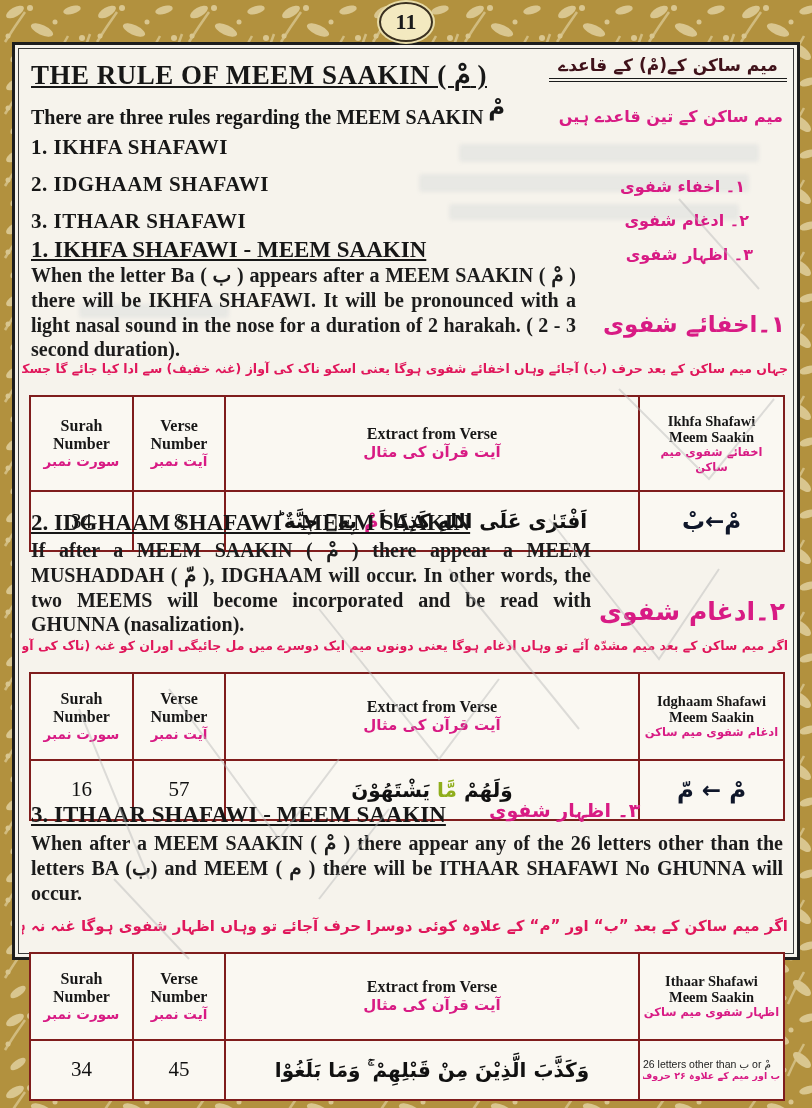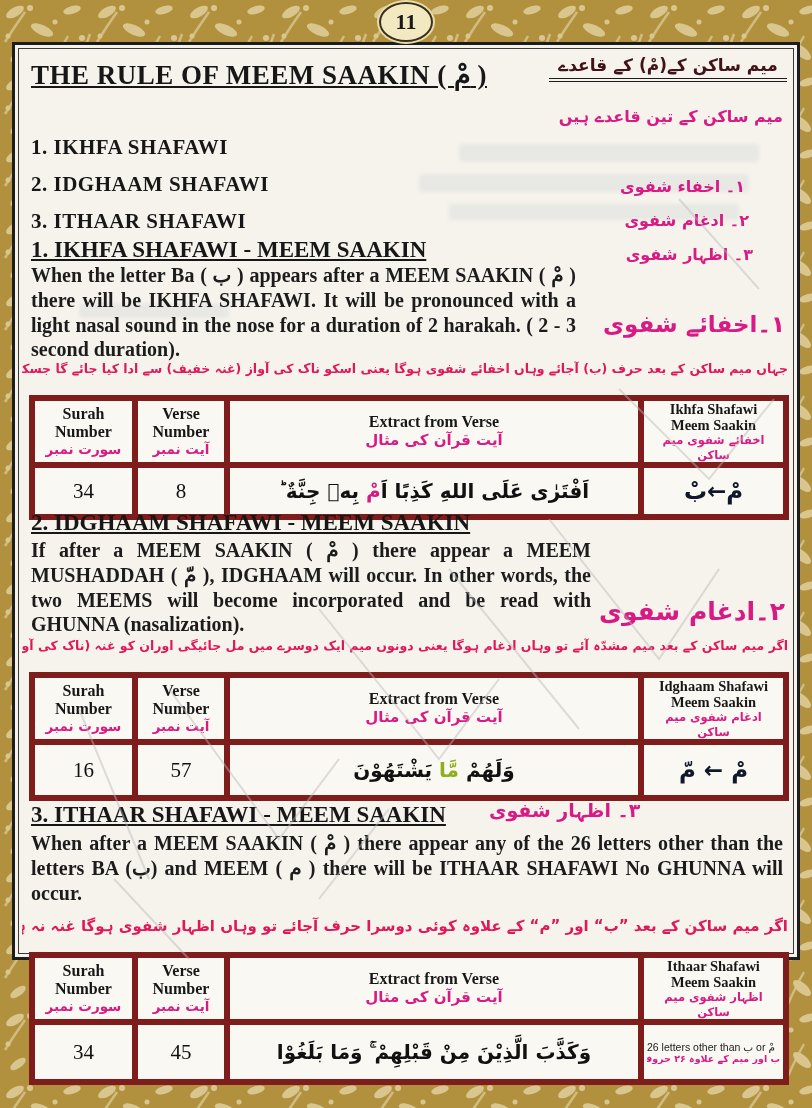--- a/index.html
+++ b/index.html
@@ -20,21 +20,21 @@
   .intro-en{font-size:20px;font-weight:bold;color:#171717;white-space:nowrap;}
   .meem-raised{font-family:"DejaVu Sans",sans-serif;font-size:23px;position:relative;top:-9px;}
   .ur-pink{color:#d81b84;}
   .rule-li{font-size:21px;font-weight:bold;color:#171717;letter-spacing:.5px;white-space:nowrap;text-align:right;}
   .rule-li-ur{font-size:16px;font-weight:bold;text-align:right;white-space:nowrap;}
   .sec-head{font-size:23px;font-weight:bold;color:#171717;text-decoration:underline;white-space:nowrap;}
   .sec-body{font-size:20px;font-weight:bold;color:#1c1c1c;line-height:1.24;text-align:justify;}
   .note-ur{font-size:12.5px;color:#e0175b;white-space:nowrap;overflow:hidden;text-align:center;font-weight:bold;}
   .side-label{font-weight:bold;text-align:right;white-space:nowrap;}
   table.dtable{border-collapse:collapse;table-layout:fixed;background:#faf8f2;}
-  table.dtable td{border:6px solid #7f1d1d;padding:0 3px;vertical-align:middle;text-align:center;}
+  table.dtable td{border:2px solid #7f1d1d;padding:16px 3px;vertical-align:middle;text-align:center;}
   .hcell-en{font-size:16px;font-weight:bold;color:#171717;white-space:pre-line;line-height:1.12;}
   .hcell-ur{font-family:"DejaVu Sans",sans-serif;direction:rtl;font-size:13.5px;font-weight:bold;color:#d81b84;line-height:1.25;}
   .num-cell{font-size:21px;color:#111;}
   .verse-cell{font-family:"DejaVu Sans",sans-serif;direction:rtl;font-size:20px;color:#111;font-weight:bold;}
   .result-cell{font-family:"DejaVu Sans",sans-serif;direction:rtl;font-size:23px;font-weight:bold;color:#0f172a;}
   .hl-pink{color:#d81b84;}
   .hl-green{color:#8fae1b;}
   .res3-en{font-family:"Liberation Sans",sans-serif;font-size:10.5px;color:#222;text-align:left;white-space:nowrap;overflow:hidden;}
   .res3-ur{font-family:"DejaVu Sans",sans-serif;direction:rtl;font-size:9.5px;color:#d81b84;font-weight:bold;white-space:nowrap;overflow:hidden;}
   .watermark{position:absolute;left:0;top:0;width:774px;height:1032px;pointer-events:none;z-index:5;}
@@ -77,20 +77,24 @@
  <div class="page-inner">
 
   <div class="ghost" style="left:440px;top:95px;width:300px;height:18px;"></div>
   <div class="ghost" style="left:400px;top:125px;width:330px;height:18px;"></div>
   <div class="ghost" style="left:430px;top:155px;width:290px;height:16px;"></div>
   <div class="ghost" style="left:60px;top:255px;width:150px;height:14px;"></div>
 
   <div class="abs en-title" style="left:12px;top:10px;">THE RULE OF MEEM SAAKIN ( مْ )</div>
   <div class="abs ur ur-title" style="right:6px;top:6px;width:238px;">میم ساکن کے(مْ) کے قاعدے</div>
 
+  <div class="abs intro-en" style="left:12px;top:54px;">
+    <span>There are three rules regarding the MEEM SAAKIN</span>
+    <span class="meem-raised">مْ</span>
+  </div>
   <div class="abs ur ur-pink rule-li-ur" style="right:10px;top:58px;font-size:16px;">میم ساکن کے تین قاعدے ہیں</div>
 
   <div class="abs rule-li" style="left:12px;top:86px;">1.  IKHFA SHAFAWI</div>
   <div class="abs rule-li" style="left:12px;top:123px;">2.  IDGHAAM SHAFAWI</div>
   <div class="abs rule-li" style="left:12px;top:160px;">3.  ITHAAR SHAFAWI</div>
 
   <div class="abs ur ur-pink rule-li-ur" style="right:48px;top:128px;">۱۔ اخفاء شفوی</div>
   <div class="abs ur ur-pink rule-li-ur" style="right:44px;top:162px;">۲۔ ادغام شفوی</div>
   <div class="abs ur ur-pink rule-li-ur" style="right:40px;top:196px;">۳۔ اظہار شفوی</div>
 

